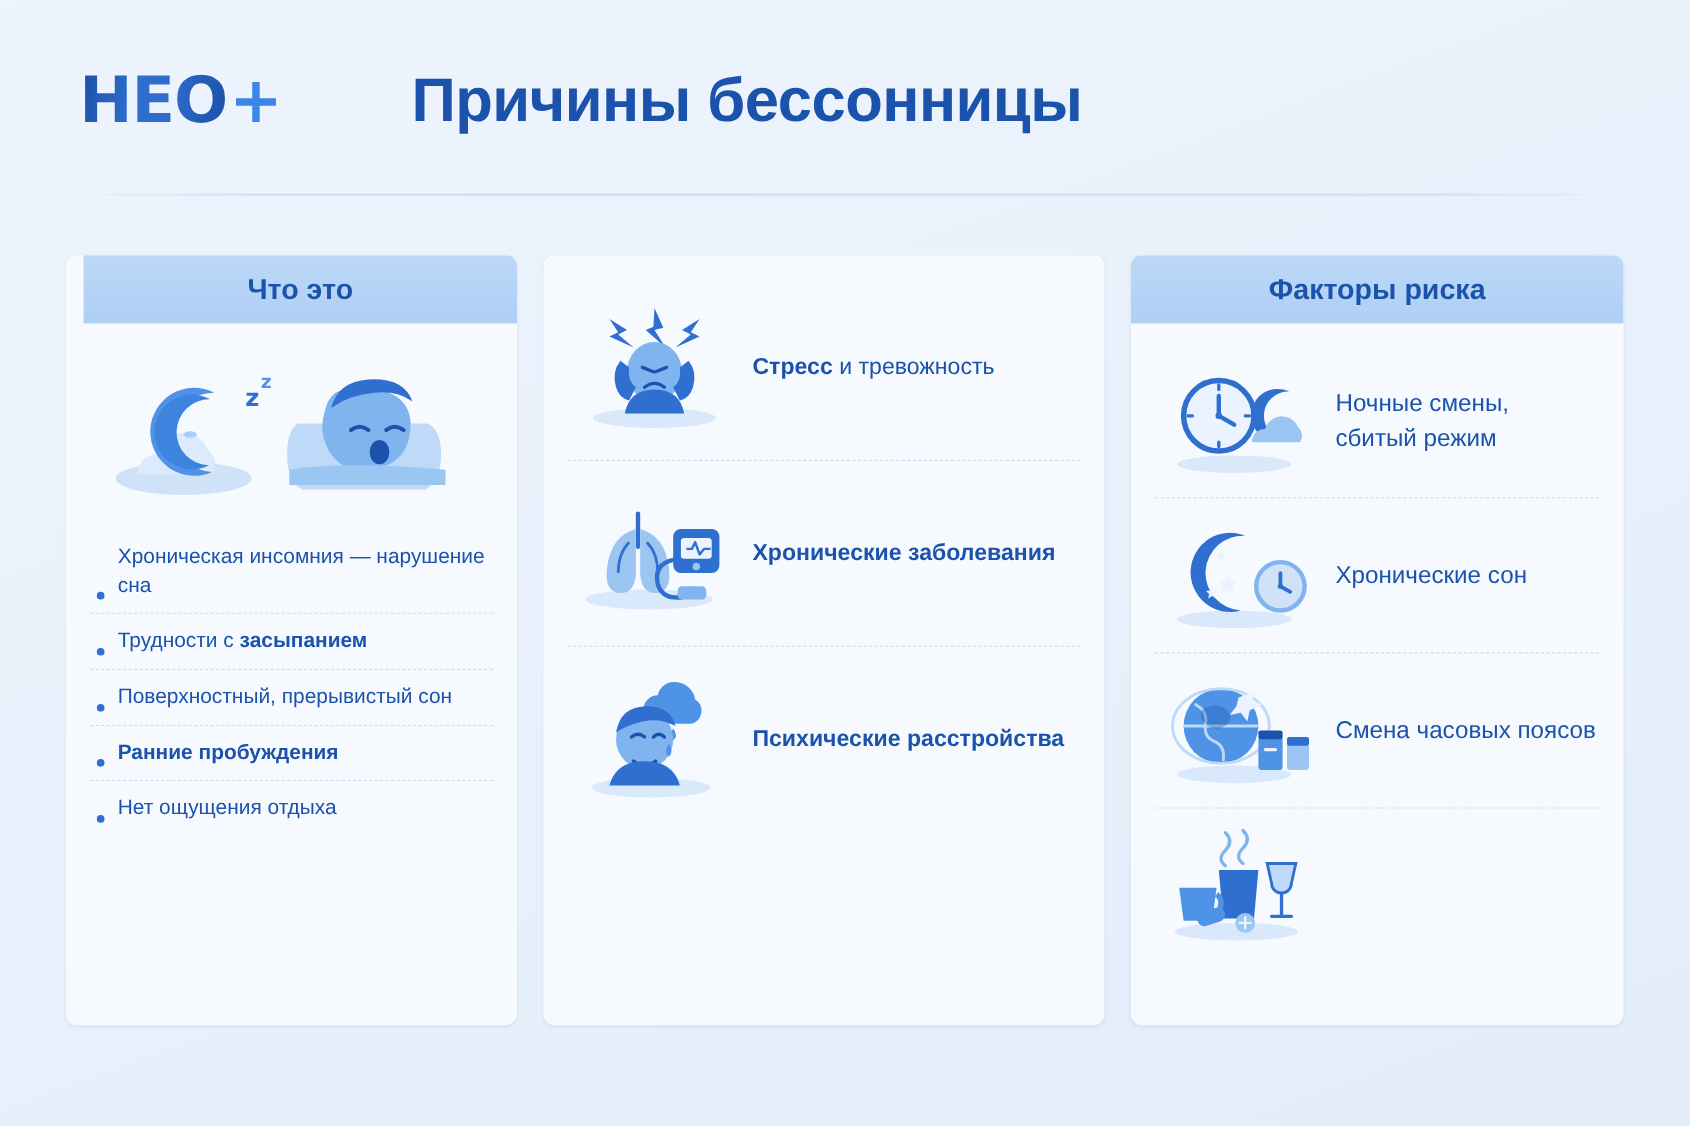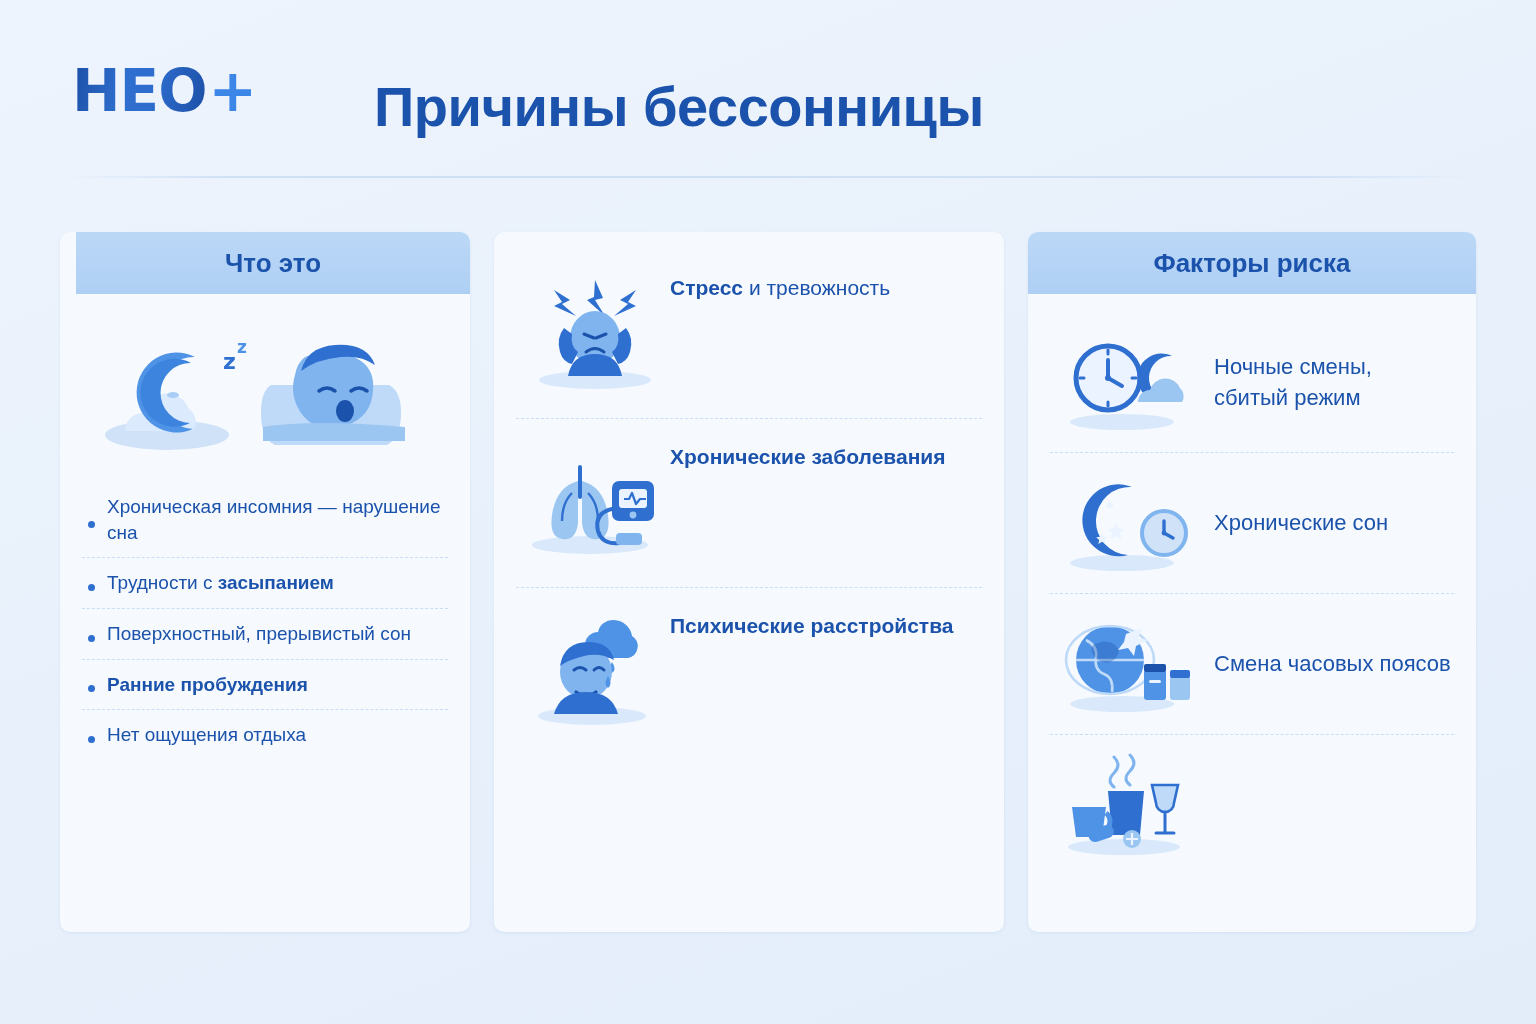--- a/index.html
+++ b/index.html
@@ -51,21 +51,21 @@
     font-size: 58px;
     font-weight: bold;
     color: #3c86e8;
     line-height: 1;
     margin-left: 2px;
     font-family: "DejaVu Sans", sans-serif;
   }
   .page-title {
     position: absolute;
     left: 374px;
-    top: 74px;
+    top: 58px;
     font-size: 56px;
     font-weight: bold;
     color: #1b52ab;
     letter-spacing: -0.5px;
   }
   .header-rule {
     position: absolute;
     left: 60px;
     top: 176px;
     width: 1416px;
@@ -126,21 +126,21 @@
     height: 150px;
     display: flex;
     align-items: center;
     justify-content: center;
     gap: 10px;
     margin-top: 6px;
   }
   .bullets { margin-top: 14px; }
   .bullet-row {
     display: flex;
-    align-items: center;
+    align-items: flex-end;
     padding: 12px 4px 12px 6px;
     border-bottom: 1px dashed #c9ddf4;
   }
   .bullet-row:last-child { border-bottom: none; }
   .dot {
     width: 7px; height: 7px;
     border-radius: 50%;
     background: #2f6fd0;
     margin-top: 9px;
     margin-right: 12px;
@@ -149,20 +149,22 @@
   .bullet-text {
     font-size: 19px;
     line-height: 1.35;
     color: #1b52ab;
   }
   .bullet-text b { font-weight: bold; }
 
   
   .cause-row {
     display: flex;
+    align-items: center;
+    gap: 14px;
     padding: 26px 4px;
     border-bottom: 1px dashed #c9ddf4;
   }
   .cause-row:last-child { border-bottom: none; }
   .cause-icon {
     width: 150px;
     height: 116px;
     flex: none;
     display: flex;
     align-items: center;

